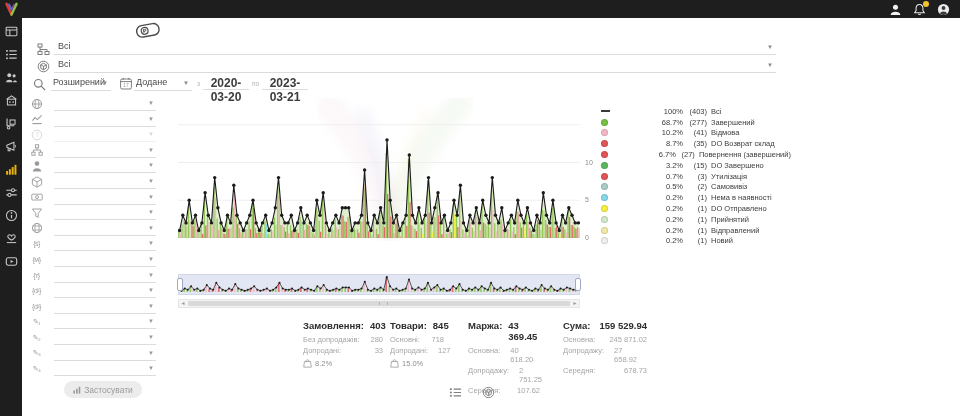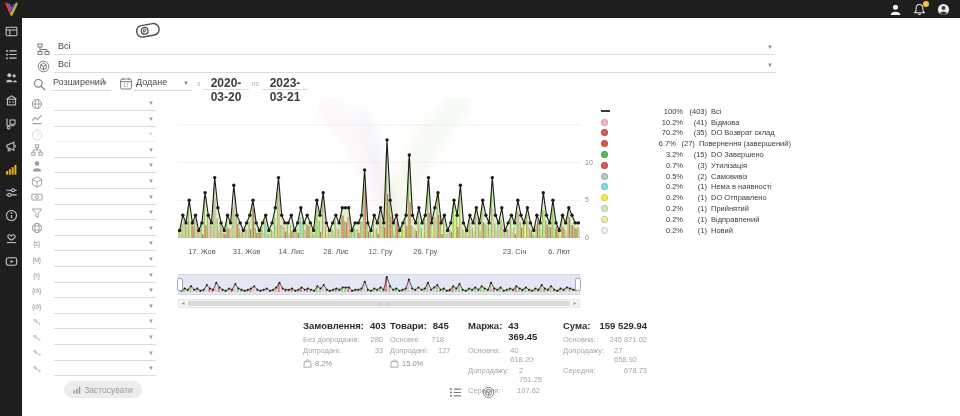--- a/index.html
+++ b/index.html
@@ -811,52 +811,50 @@
         <circle cx="390.8" cy="104.8" r="1.7" fill="#1b1b1b"></circle>
         <circle cx="394.0" cy="112.3" r="1.7" fill="#1b1b1b"></circle>
         <circle cx="397.2" cy="119.9" r="1.7" fill="#1b1b1b"></circle>
         <circle cx="400.4" cy="119.9" r="1.7" fill="#1b1b1b"></circle>
       </svg></div>
 <div id="yticks">
       <span style="top: 131px;">0</span>
       <span style="top: 93.25px;">5</span>
       <span style="top: 55.5px;">10</span>
     </div>
-<div id="xticks">
-      <span style="left: 23.9286px;">17. Жов</span>
-      <span style="left: 68.5952px;">31. Жов</span>
-      <span style="left: 113.262px;">14. Лис</span>
-      <span style="left: 157.929px;">28. Лис</span>
-      <span style="left: 202.595px;">12. Гру</span>
-      <span style="left: 247.262px;">26. Гру</span>
-      <span style="left: 336.595px;">23. Січ</span>
-      <span style="left: 381.262px;">6. Лют</span>
-    </div>
 <div id="legend">
       <div class="lg-item">
         <span class="lg-sw">
           <span class="lg-line" style="background: rgb(58, 58, 58);"></span>
         </span>
         <span class="lg-pct">100%</span>
         <span class="lg-cnt">(403)</span>
         <span class="lg-lab">Всі</span>
       </div>
       <div class="lg-item">
         <span class="lg-sw">
+          <span class="lg-dot" style="background: rgb(118, 192, 67);"></span>
+        </span>
+        <span class="lg-pct">68.7%</span>
+        <span class="lg-cnt">(277)</span>
+        <span class="lg-lab">Завершений</span>
+      </div>
+      <div class="lg-item">
+        <span class="lg-sw">
           <span class="lg-dot" style="background: rgb(243, 184, 195);"></span>
         </span>
         <span class="lg-pct">10.2%</span>
         <span class="lg-cnt">(41)</span>
         <span class="lg-lab">Відмова</span>
       </div>
       <div class="lg-item">
         <span class="lg-sw">
           <span class="lg-dot" style="background: rgb(224, 85, 85);"></span>
         </span>
-        <span class="lg-pct">70.2%</span>
+        <span class="lg-pct">8.7%</span>
         <span class="lg-cnt">(35)</span>
         <span class="lg-lab">DO Возврат склад</span>
       </div>
       <div class="lg-item">
         <span class="lg-sw">
           <span class="lg-dot" style="background: rgb(224, 85, 85);"></span>
         </span>
         <span class="lg-pct">6.7%</span>
         <span class="lg-cnt">(27)</span>
         <span class="lg-lab">Повернення (завершений)</span>

